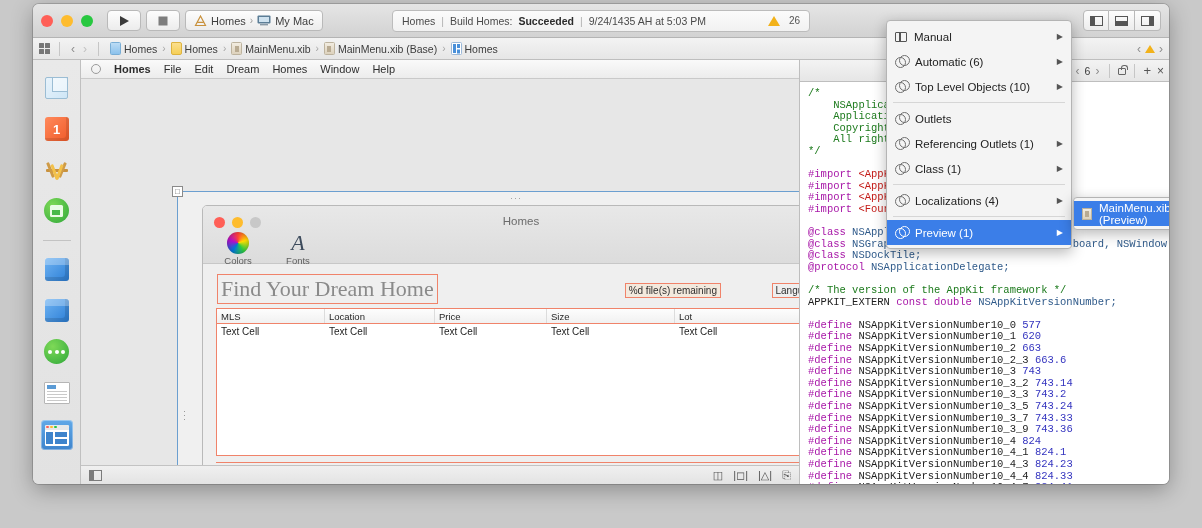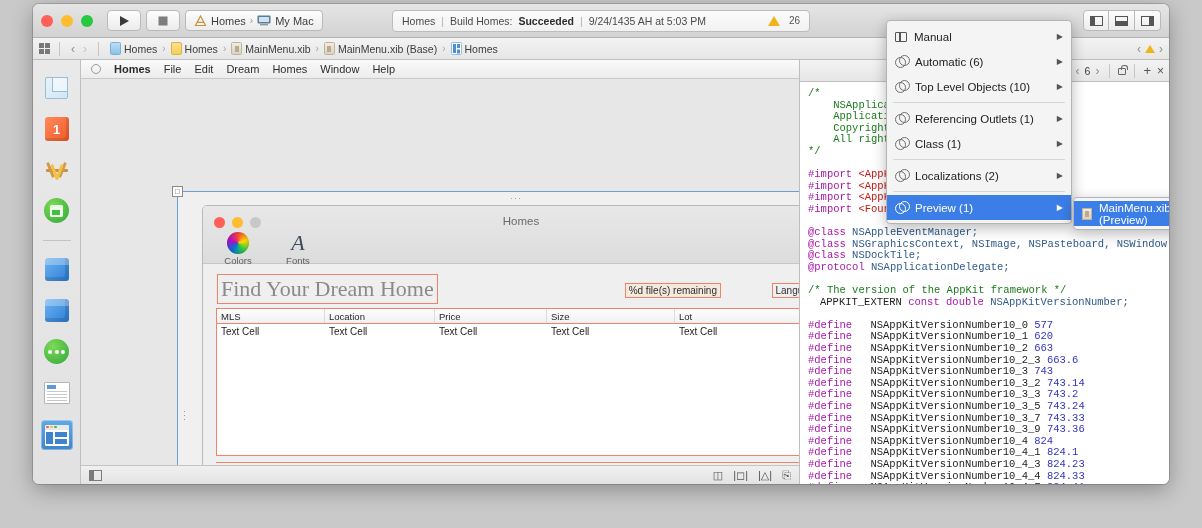--- a/index.html
+++ b/index.html
@@ -352,21 +352,21 @@
     font-family: "Liberation Mono", monospace;
     font-size: 10.5px; line-height: 11.6px;
     padding: 6px 0 0 8px;
     white-space: pre;
   }
   .cm { color: #1c7a1c; }
   .kw { color: #a818a8; }
   .pp { color: #a818a8; }
   .str { color: #c41a16; }
   .num { color: #3333bf; }
-  .pl { color: #1d1d1d; margin-left: 12px; }
+  .pl { color: #1d1d1d; }
   .ty { color: #2f5a8a; }
 
   
   .ctx-menu {
     position: absolute; left: 853px; top: 16px; width: 186px;
     background: #f4f4f4;
     border: 1px solid #b4b4b4; border-radius: 4px;
     box-shadow: 0 4px 14px rgba(0,0,0,.28);
     padding: 3px 0;
     z-index: 50;
@@ -688,32 +688,36 @@
         <span class="ctx-arrow">▶</span>
       </div>
       <div class="ctx-item">
         <span class="ib-glyph rings"></span>
         <span>Top Level Objects (10)</span>
         <span class="ctx-arrow">▶</span>
       </div>
       <div class="ctx-sep"></div>
       <div class="ctx-item">
         <span class="ib-glyph rings"></span>
+        <span>Outlets</span>
+      </div>
+      <div class="ctx-item">
+        <span class="ib-glyph rings"></span>
         <span>Referencing Outlets (1)</span>
         <span class="ctx-arrow">▶</span>
       </div>
       <div class="ctx-item">
         <span class="ib-glyph rings"></span>
         <span>Class (1)</span>
         <span class="ctx-arrow">▶</span>
       </div>
       <div class="ctx-sep"></div>
       <div class="ctx-item">
         <span class="ib-glyph rings"></span>
-        <span>Localizations (2)</span>
+        <span>Localizations (4)</span>
         <span class="ctx-arrow">▶</span>
       </div>
       <div class="ctx-sep"></div>
       <div class="ctx-item hl">
         <span class="ib-glyph rings"></span>
         <span>Preview (1)</span>
         <span class="ctx-arrow">▶</span>
       </div>
     </div>
   <div class="ctx-sub" id="ctx-sub">

